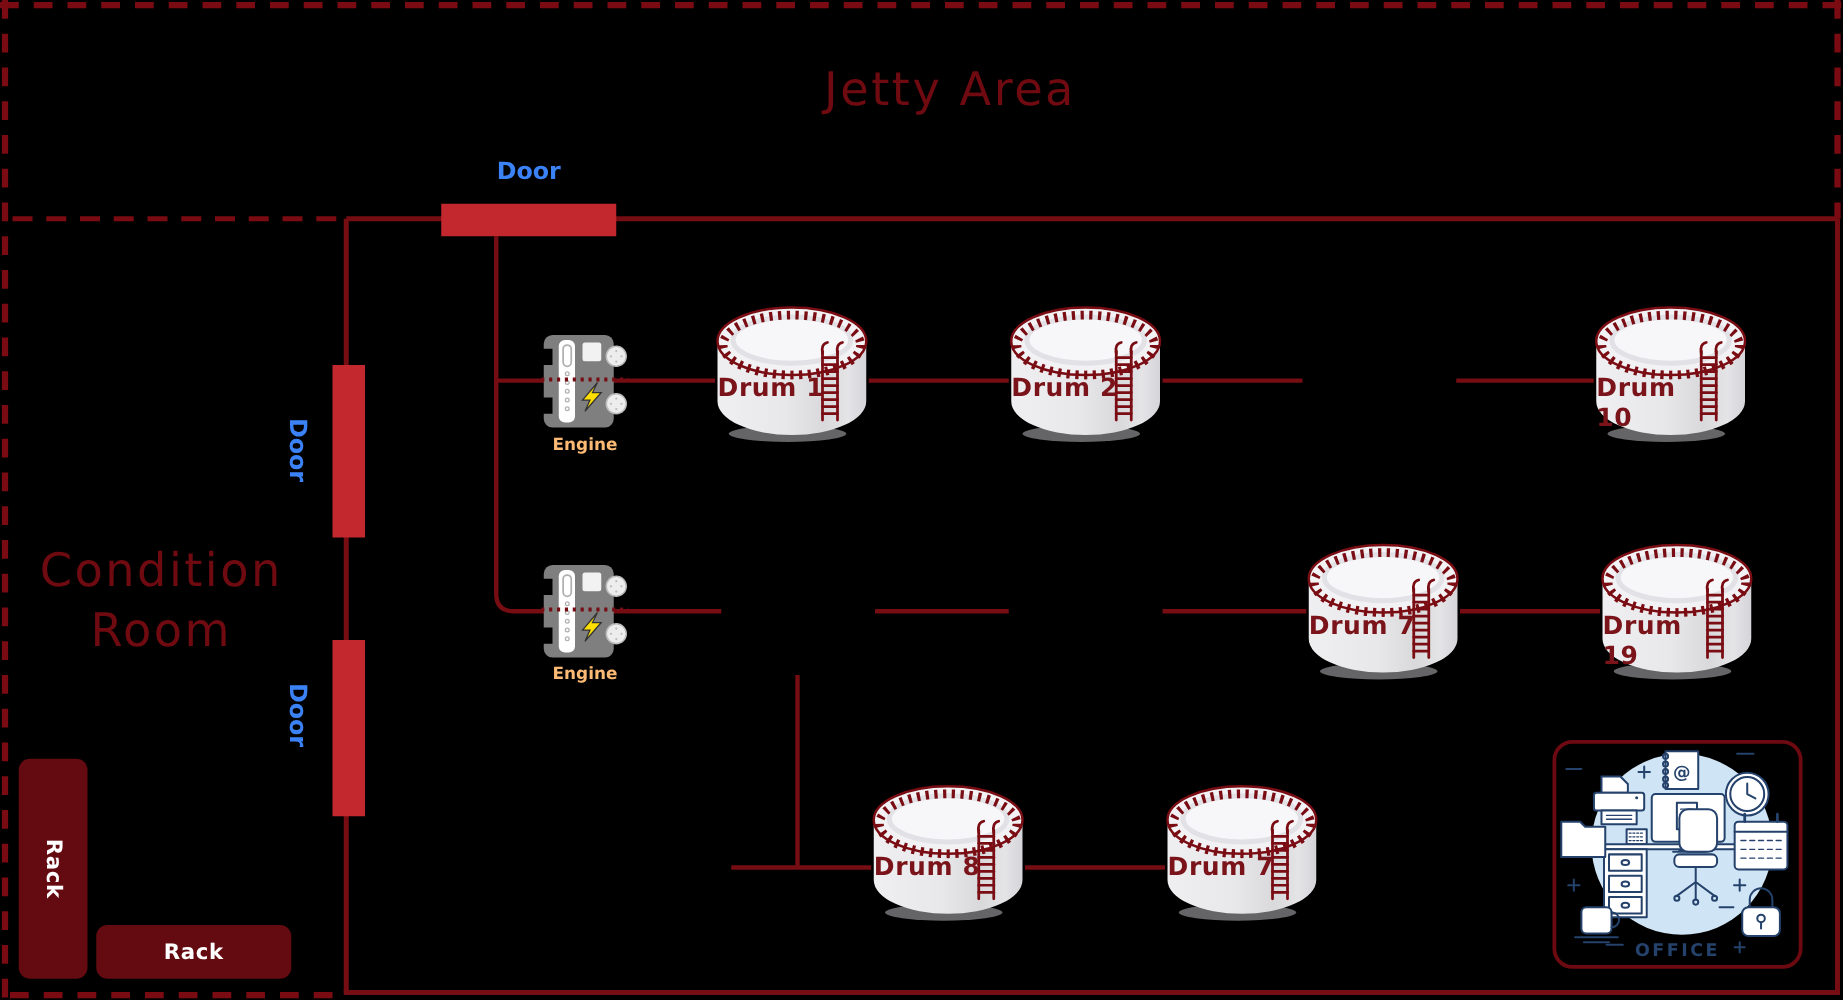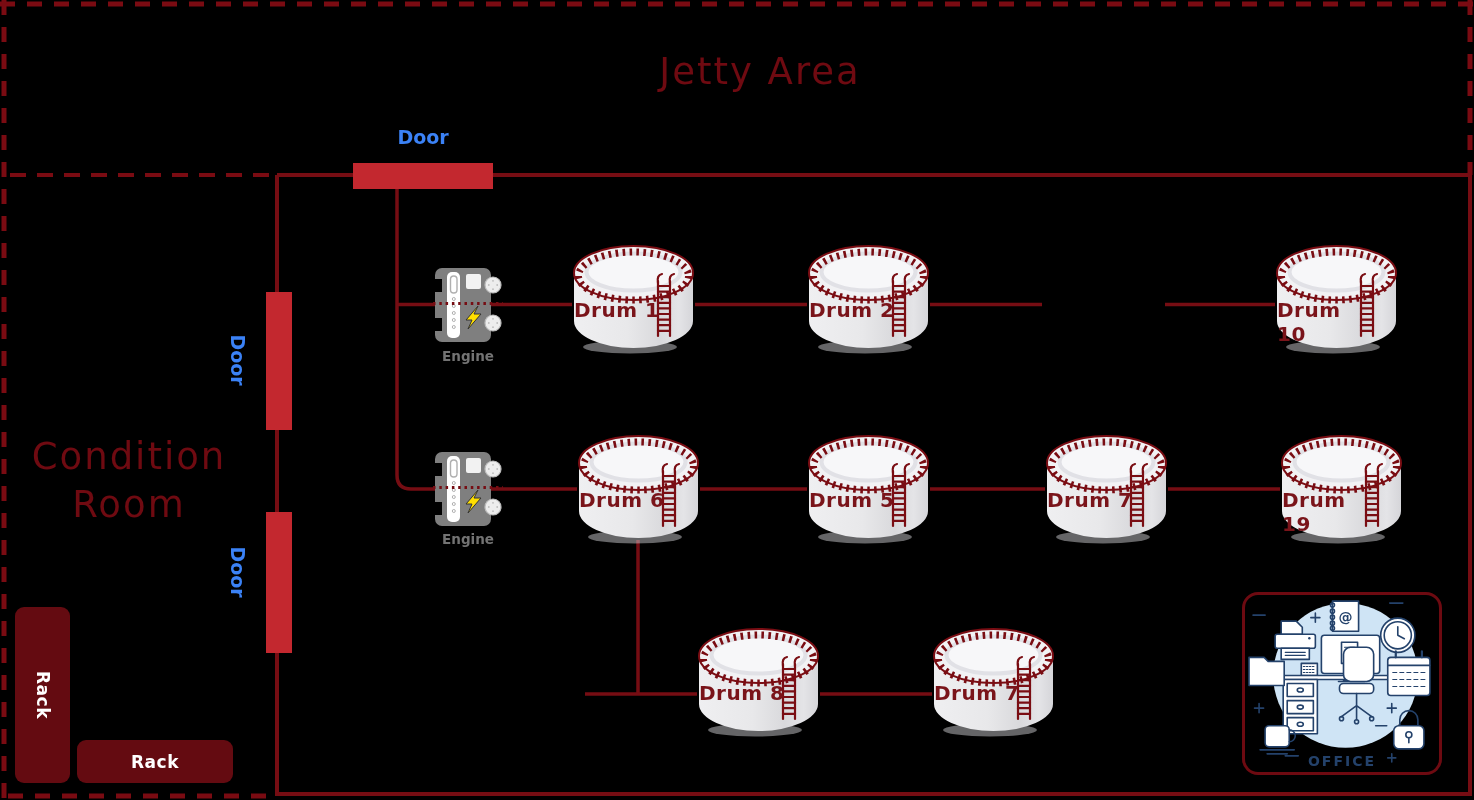--- a/index.html
+++ b/index.html
@@ -12,21 +12,21 @@
   .cond-line{display:block;line-height:48px;}
   .door-rect{position:absolute;background:#c3282f;}
   .small-lbl{position:absolute;color:#3b82f6;font-weight:bold;font-size:19px;text-align:center;}
   .vbox{display:flex;align-items:center;justify-content:center;}
   .vtext{transform:rotate(90deg);white-space:nowrap;}
   .drum{position:absolute;width:123px;height:112px;}
   .drum .tank-svg{position:absolute;left:0;top:0;width:123px;height:112px;}
   .drum-label{position:absolute;left:2px;right:28px;top:55px;text-align:left;
               font-size:20px;font-weight:bold;color:#7a141a;letter-spacing:.5px;}
   .engine{position:absolute;width:70px;height:78px;}
-  .engine-label{position:absolute;width:70px;text-align:center;font-size:13.5px;font-weight:bold;color:#737373;}
+  .engine-label{position:absolute;width:70px;text-align:center;font-size:13.5px;font-weight:bold;color:#fdba74;}
   .rack{position:absolute;background:#640b11;border-radius:9px;color:#fff;
         font-weight:bold;font-size:17px;letter-spacing:.5px;display:flex;align-items:center;justify-content:center;}
   .office{position:absolute;left:1242px;top:592px;width:200px;height:183px;box-sizing:border-box;
           border:3.5px solid #6d0a11;border-radius:16px;}
   .office svg{position:absolute;left:0;top:0;width:100%;height:100%;}
   .office-label{position:absolute;left:0;right:0;bottom:3px;text-align:center;
                 font-size:14px;font-weight:bold;color:#24426b;letter-spacing:2px;margin-top:12px;}
 </style>
 </head>
 <body>
@@ -174,32 +174,20 @@
       </svg>
     <div class="drum-label">Drum 2</div>
   </div>
   <div class="drum" style="left:1275px;top:243px;">
     <svg class="tank-svg" viewBox="0 0 123 112">
         <use href="#tanksym"></use>
       </svg>
     <div class="drum-label">Drum 10</div>
   </div>
 
-  <div class="drum" style="left:577px;top:433px;">
-    <svg class="tank-svg" viewBox="0 0 123 112">
-        <use href="#tanksym"></use>
-      </svg>
-    <div class="drum-label">Drum 6</div>
-  </div>
-  <div class="drum" style="left:807px;top:433px;">
-    <svg class="tank-svg" viewBox="0 0 123 112">
-        <use href="#tanksym"></use>
-      </svg>
-    <div class="drum-label">Drum 5</div>
-  </div>
   <div class="drum" style="left:1045px;top:433px;">
     <svg class="tank-svg" viewBox="0 0 123 112">
         <use href="#tanksym"></use>
       </svg>
     <div class="drum-label">Drum 7</div>
   </div>
   <div class="drum" style="left:1280px;top:433px;">
     <svg class="tank-svg" viewBox="0 0 123 112">
         <use href="#tanksym"></use>
       </svg>

